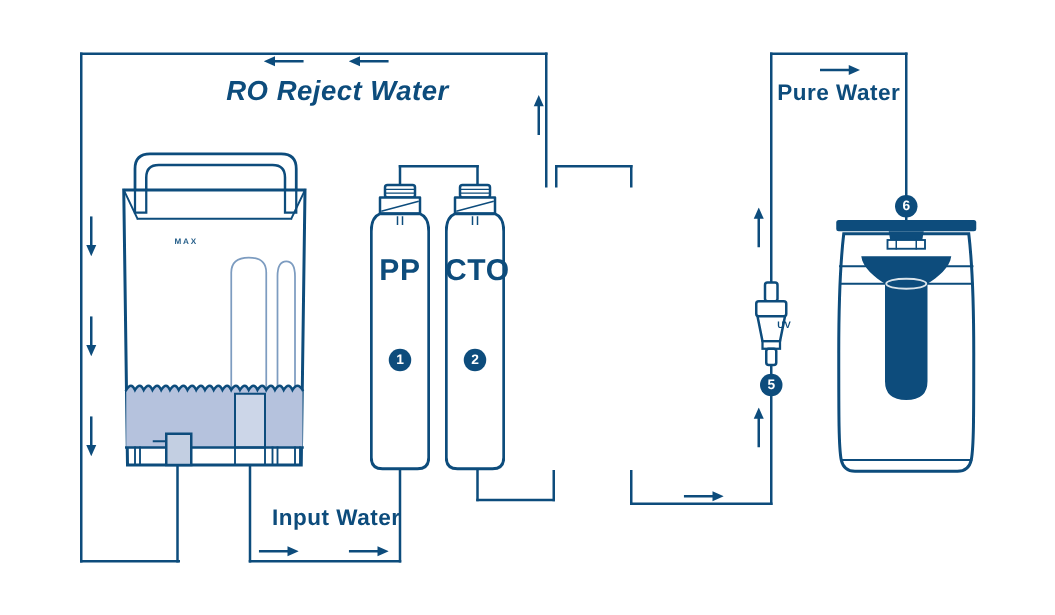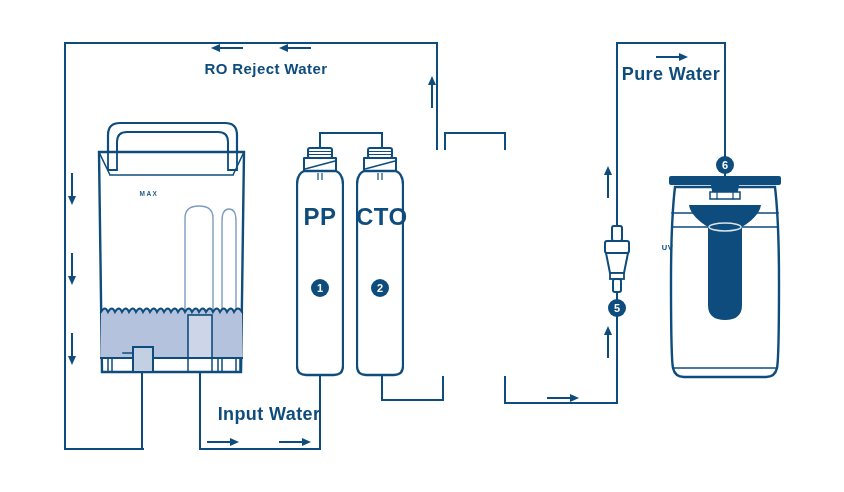--- a/index.html
+++ b/index.html
@@ -10,38 +10,38 @@
   .pipe{position:absolute;background:#0d4c7c;z-index:1;}
   .arrow{position:absolute;width:32px;height:10px;z-index:2;}
   .arrow.left{transform:rotate(180deg);}
   .arrow.up{transform:rotate(-90deg);}
   .arrow.down{transform:rotate(90deg);}
   .comp{position:absolute;z-index:3;}
   .flow-label{
     position:absolute;color:#0d4c7c;font-weight:bold;z-index:4;
     white-space:nowrap;letter-spacing:.4px;text-align:center;
   }
-  .lbl-main{font-size:15px;}
+  .lbl-main{font-size:22px;font-style:italic;}
   .lbl-sub{font-size:18px;}
   .filter{position:absolute;width:48px;height:234px;top:146px;z-index:3;}
   .filter-label{
     position:absolute;top:57px;left:0;width:100%;text-align:center;
     color:#0d4c7c;font-weight:bold;font-size:24px;letter-spacing:.5px;z-index:4;
   }
   .num{
     position:absolute;width:18px;height:18px;border-radius:50%;
     background:#0d4c7c;color:#ffffff;font-size:11px;font-weight:bold;
     display:flex;align-items:center;justify-content:center;z-index:5;
   }
   .filter .num{top:133px;left:50%;margin-left:-9px;}
   .tiny-label{
     position:absolute;color:#0d4c7c;font-weight:bold;z-index:5;text-align:center;
   }
   #max-label{left:134px;top:190px;width:30px;font-size:6.5px;letter-spacing:1.5px;opacity:.9;}
-  #uv-label{left:605px;top:243px;width:45px;font-size:7.5px;letter-spacing:.5px;margin-left:40px;}
+  #uv-label{left:605px;top:255px;width:45px;font-size:7.5px;letter-spacing:.5px;}
 </style>
 </head>
 <body>
 
 <div id="stage">
 
   <div class="pipe" style="left:64px;top:42px;width:374px;height:2px"></div>
   <div class="pipe" style="left:64px;top:42px;width:2px;height:408px"></div>
   <div class="pipe" style="left:64px;top:448px;width:80px;height:2px"></div>
   <div class="pipe" style="left:141px;top:372px;width:2px;height:78px"></div>

